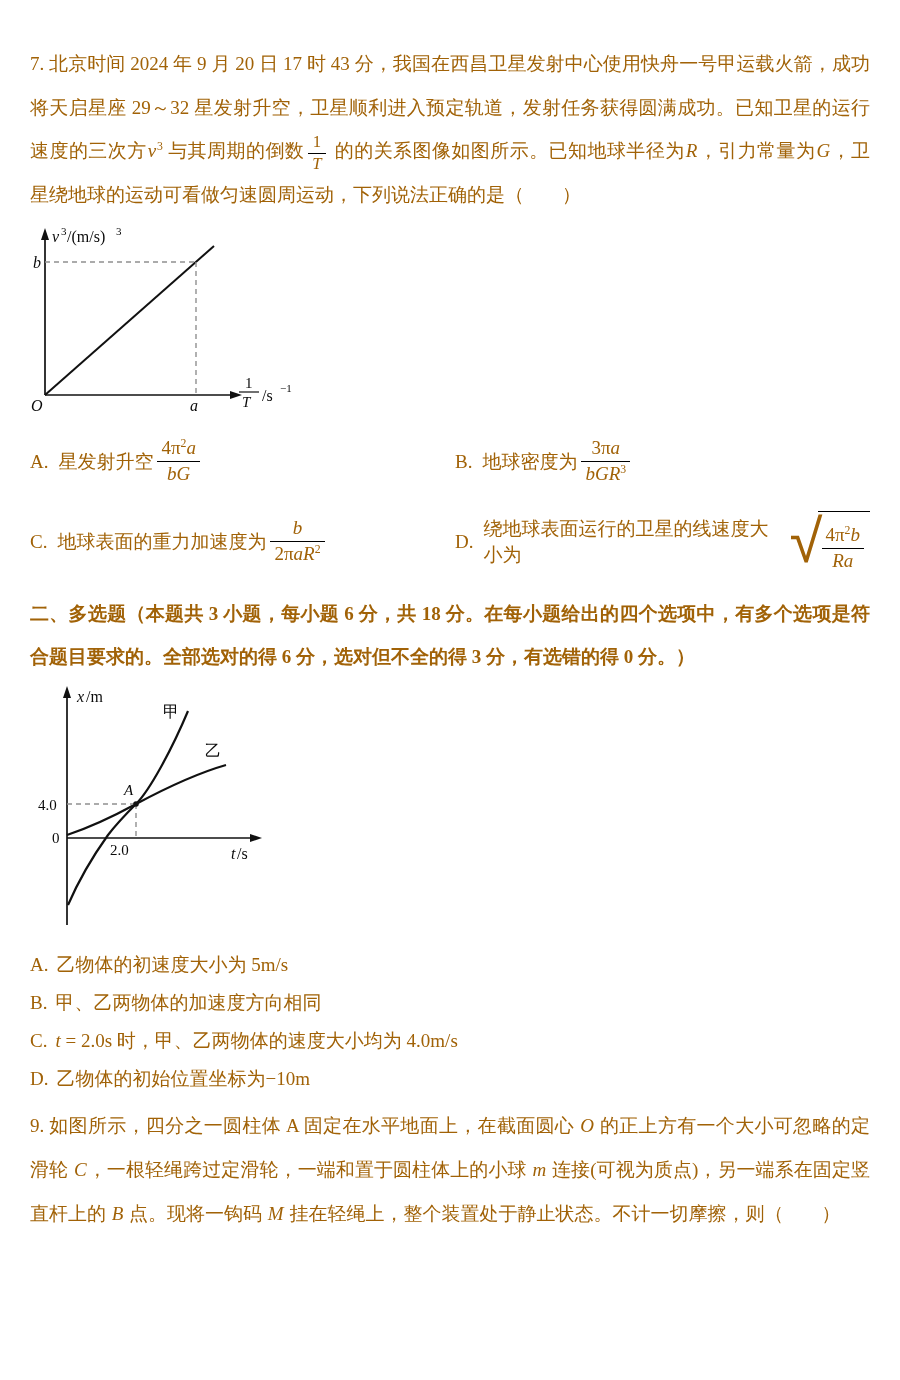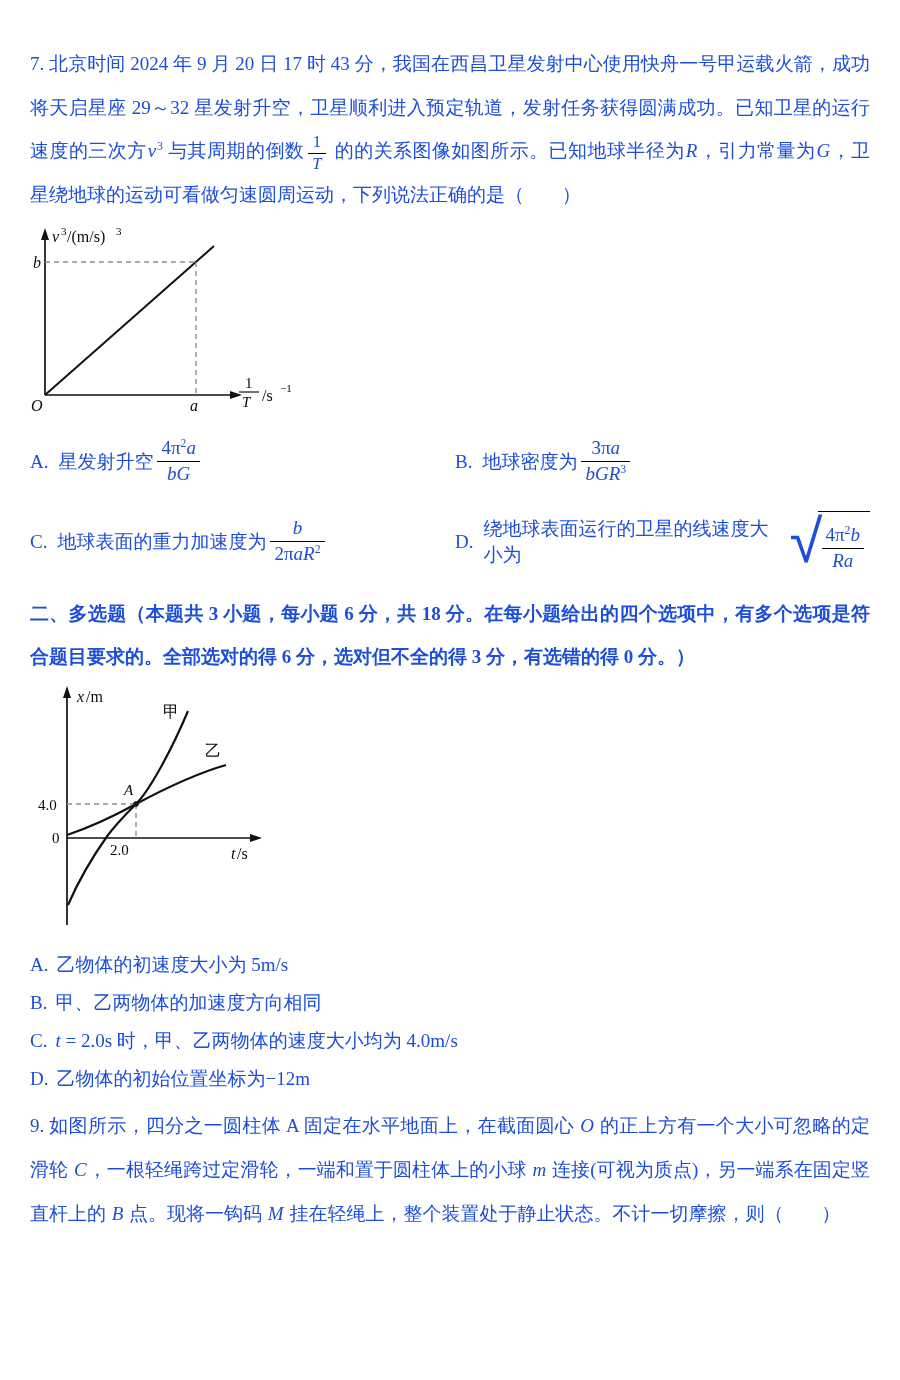--- a/index.html
+++ b/index.html
@@ -1,18 +1,18 @@
 <!DOCTYPE html>
 <html><head>
 <meta charset="utf-8">
 <style>
   html,body{margin:0;padding:0;background:#fff;}
   .page{
     width:900px;height:1380px;box-sizing:border-box;
-    padding:42px 30px 0 30px;background:#ffffff;color:#1d4ed8;
+    padding:42px 30px 0 30px;background:#ffffff;color:#a16207;
     font-family:"Liberation Serif","DejaVu Serif",serif;
     font-size:19px;overflow:hidden;
   }
   p{margin:0;}
   .qtext{line-height:2.3;text-align:justify;}
   .sect{font-weight:bold;line-height:2.3;text-align:justify;margin-top:10px;}
   .var,.it{font-style:italic;}
   .var{margin:0 1px;}
   sup{font-size:0.62em;}
   .frac{display:inline-block;text-align:center;vertical-align:middle;line-height:1.2;margin:0 4px;}
@@ -146,19 +146,19 @@
     <p class="q8opt">
         <span class="olabel">B.</span>
         <span>甲、乙两物体的加速度方向相同</span>
       </p>
     <p class="q8opt">
         <span class="olabel">C.</span>
         <span><i>t</i><span> = 2.0s </span><span>时，甲、乙两物体的速度大小均为 4.0m/s</span></span>
       </p>
     <p class="q8opt">
         <span class="olabel">D.</span>
-        <span>乙物体的初始位置坐标为−12m</span>
+        <span>乙物体的初始位置坐标为−10m</span>
       </p>
   </div>
 
   <p class="qtext" style="margin-top:6px;"><span>9.</span><span> 如图所示，四分之一圆柱体 A 固定在水平地面上，在截面圆心 </span><span class="var">O</span><span> 的正上方有一个大小可忽略的定滑轮 </span><span class="var">C</span><span>，一根轻绳跨过定滑轮，一端和置于圆柱体上的小球 </span><span class="var">m</span><span> 连接(可视为质点)，另一端系在固定竖直杆上的 </span><span class="var">B</span><span> 点。现将一钩码 </span><span class="var">M</span><span> 挂在轻绳上，整个装置处于静止状态。不计一切摩擦，则（　　）</span></p>
 
 </div>
 
 </body></html>

